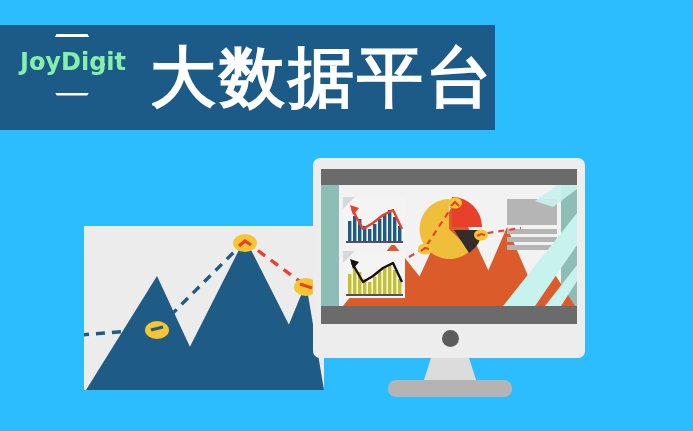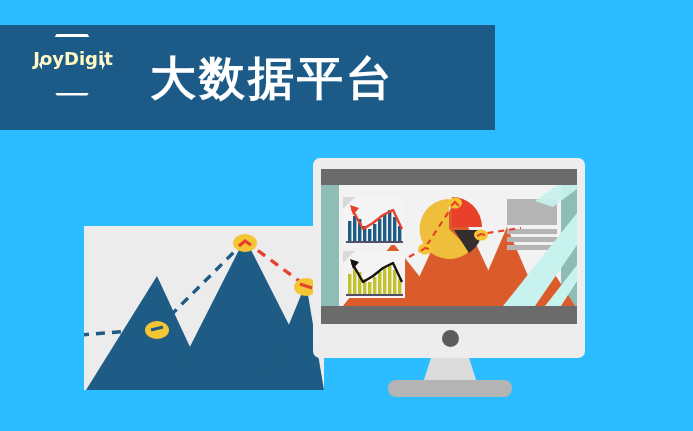--- a/index.html
+++ b/index.html
@@ -27,32 +27,32 @@
     clip-path:polygon(27% 0%,73% 0%,100% 50%,73% 100%,27% 100%,0% 50%);
     box-sizing:border-box;
   }
   #hexagon::before{
     content:"";position:absolute;left:3px;top:3px;right:3px;bottom:3px;
     background:#1C5B87;
     clip-path:polygon(27% 0%,73% 0%,100% 50%,73% 100%,27% 100%,0% 50%);
   }
   #logo-latin{
     position:absolute;left:0;top:16px;width:118px;text-align:center;
-    color:#fef9c3;font-weight:bold;font-size:18px;letter-spacing:0px;
+    color:#86efac;font-weight:bold;font-size:24px;letter-spacing:0px;
     font-family:"DejaVu Sans",sans-serif;
     z-index:3;
     white-space:nowrap;
   }
   #logo-cn{
     position:absolute;left:0;top:64px;width:118px;text-align:center;
     color:#ffffff;font-weight:bold;font-size:22px;letter-spacing:1px;
     font-family:"DejaVu Sans",sans-serif;z-index:3;white-space:nowrap;
   }
   #banner-title{
-    color:#ffffff;font-weight:bold;font-size:46px;letter-spacing:3px;
+    color:#ffffff;font-weight:bold;font-size:66px;letter-spacing:3px;
     margin-left:18px;line-height:1;white-space:nowrap;
     font-family:"DejaVu Sans",sans-serif;
   }
 
   
   #left-panel{
     position:absolute;left:84px;top:226px;width:240px;height:164px;
     background:#ECECEC;overflow:hidden;
   }
   .lp-svg{position:absolute;left:0;top:0;width:240px;height:164px;}

